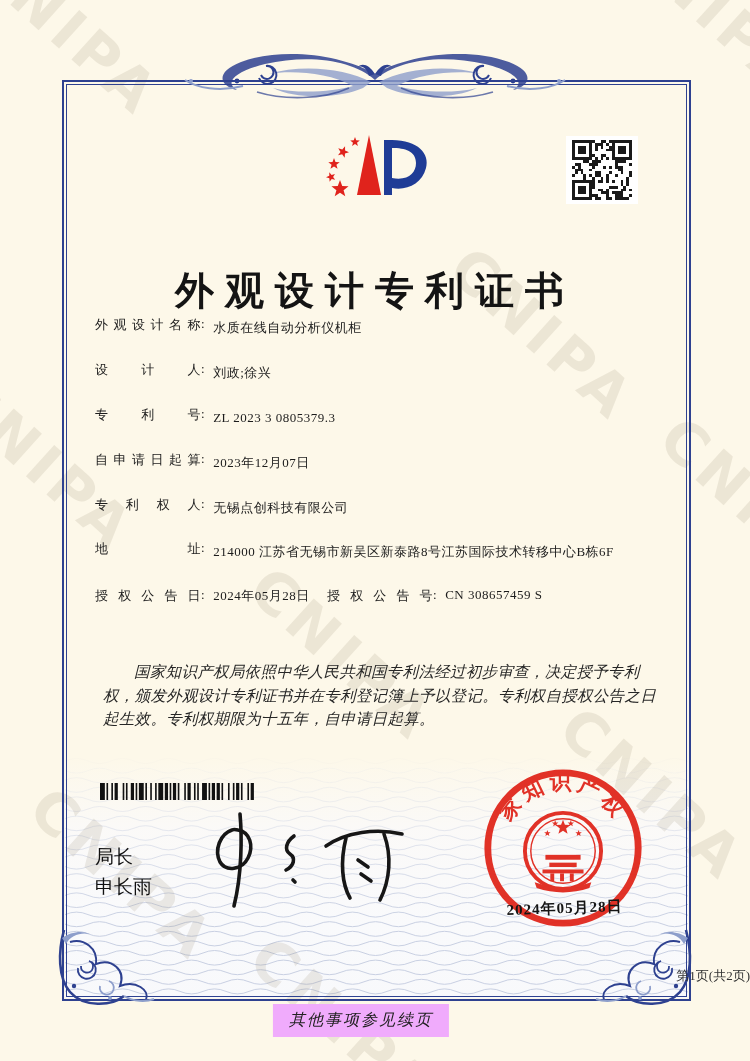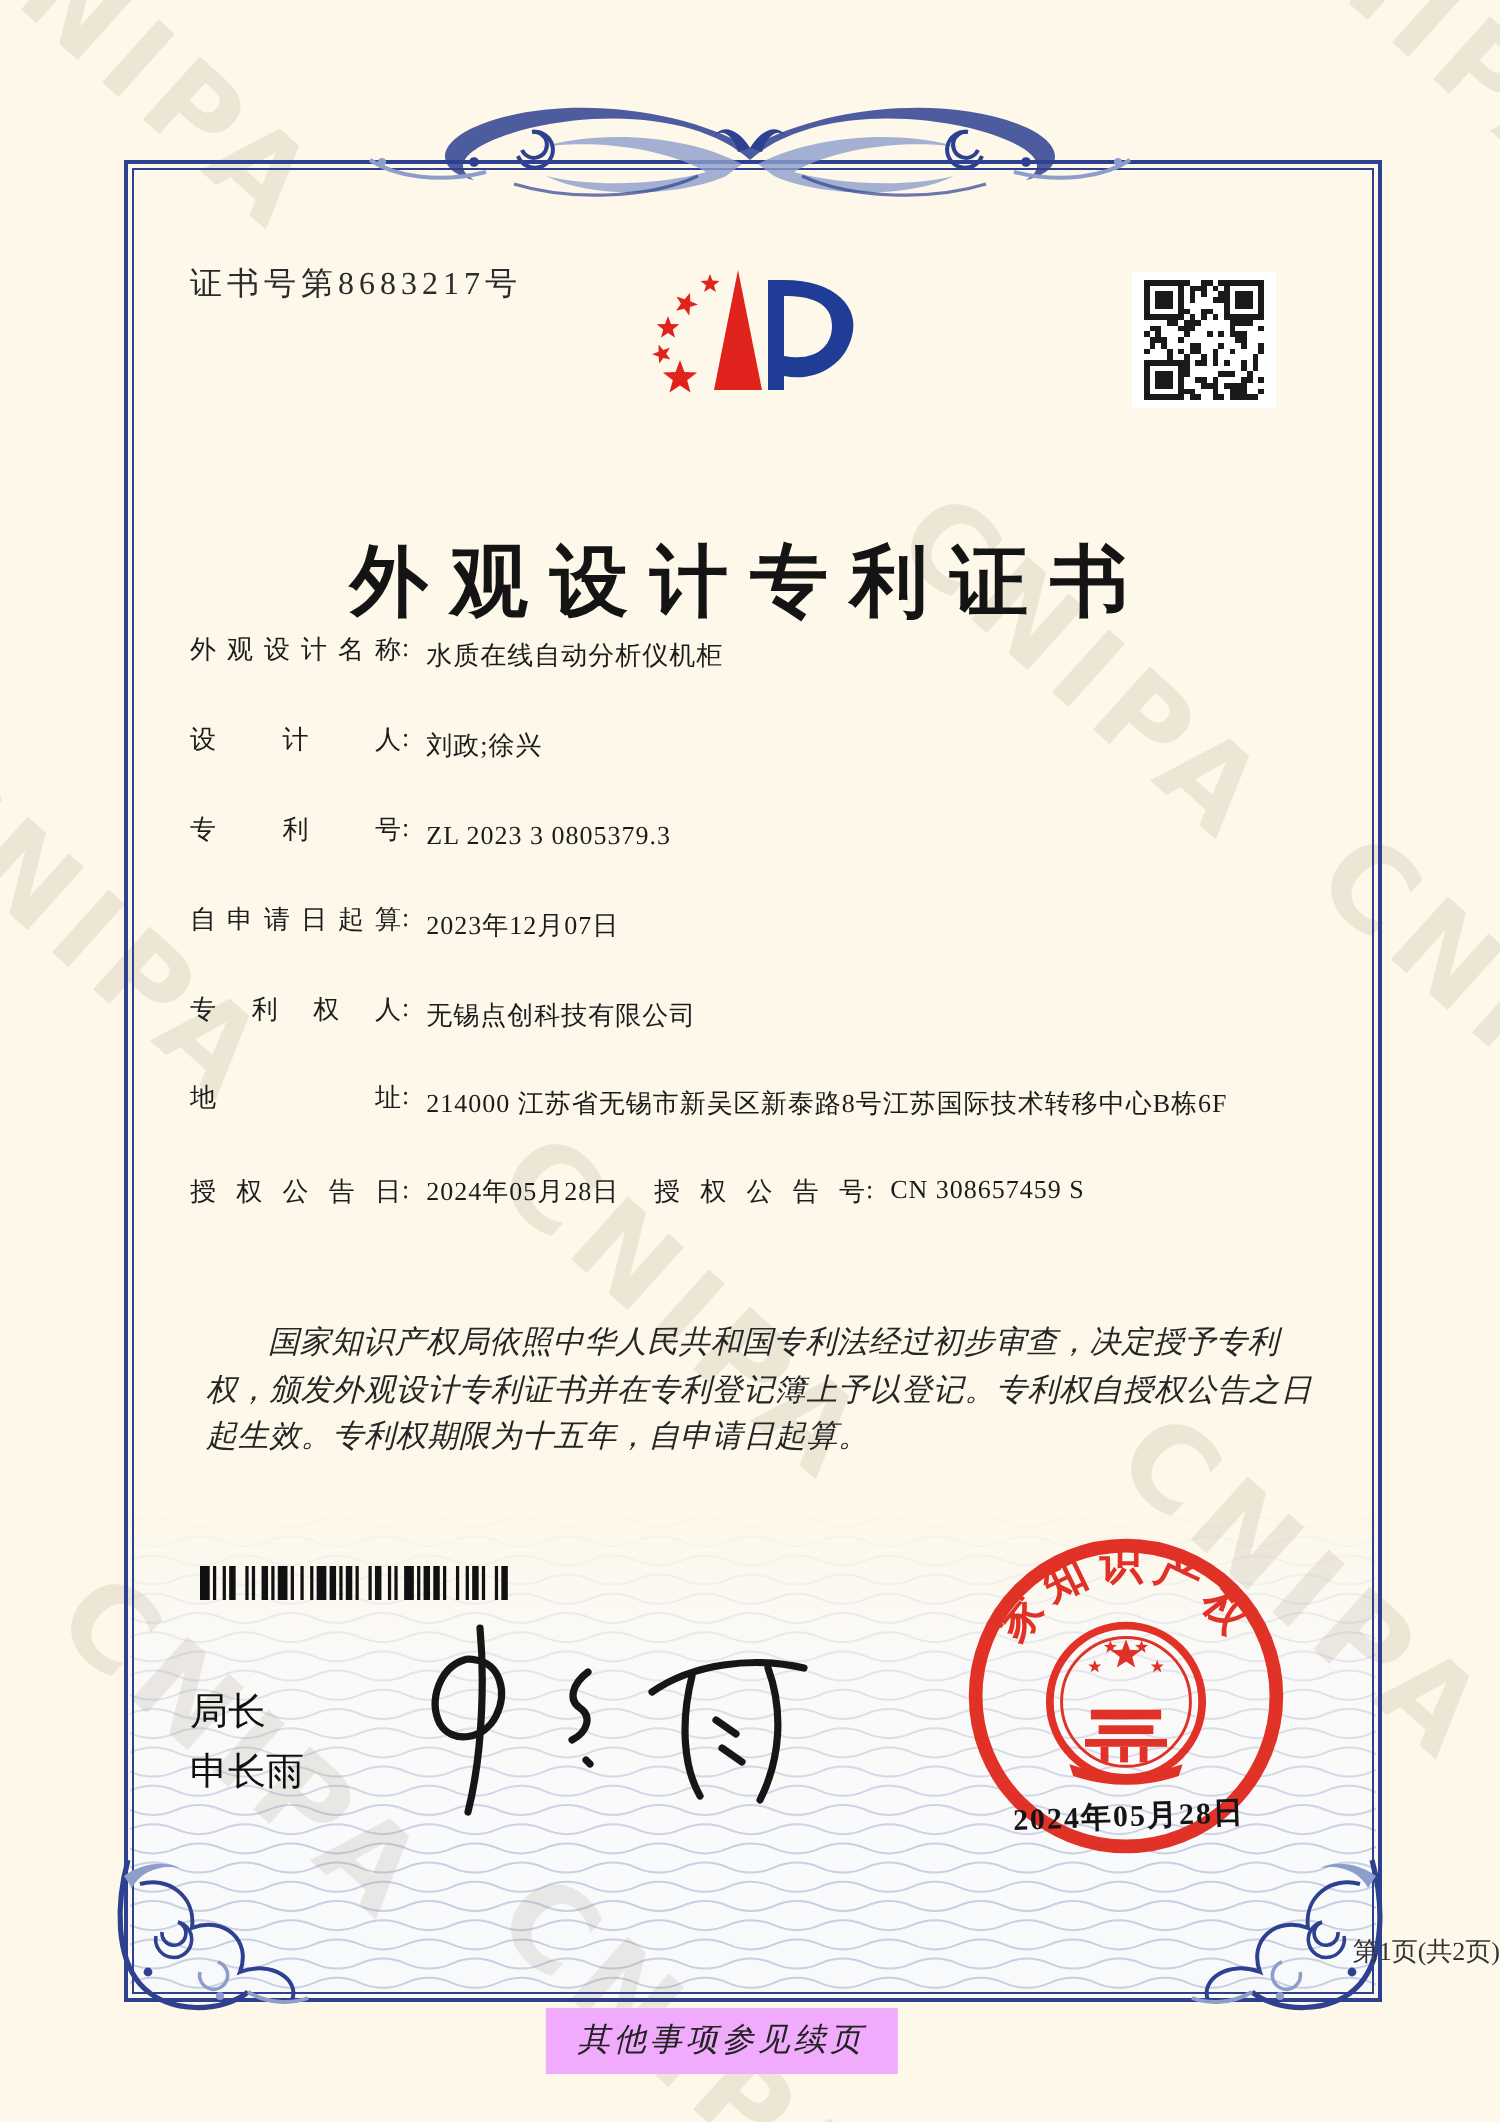--- a/index.html
+++ b/index.html
@@ -146,21 +146,20 @@
     <path d="M24,40 a9,9 0 1 0 11,-7 a6,6 0 1 1 -8,5" fill="none" stroke="#2e4190" stroke-width="1.8"></path>
     <path d="M46,58 a7,7 0 1 0 9,-5" fill="none" stroke="#8d9ecb" stroke-width="1.8"></path>
     <path d="M8,10 C16,4 28,2 36,6 C26,4 16,8 12,16 Z" fill="#8d9ecb"></path>
     <path d="M70,68 C80,74 92,74 100,71" fill="none" stroke="#8d9ecb" stroke-width="2"></path>
     <circle cx="20" cy="58" r="2.2" fill="#2e4190"></circle>
     <circle cx="56" cy="70" r="2" fill="#8d9ecb"></circle>
   </svg>
 
   <div class="content">
 
-    <div class="cert-no">证书号第8683217号</div>
 
     <svg class="logo" viewBox="0 0 122 90">
       <g id="logoStars">
           <path d="M45.00,6.00L46.23,9.30L49.76,9.45L47.00,11.65L47.94,15.05L45.00,13.10L42.06,15.05L43.00,11.65L40.24,9.45L43.77,9.30Z" fill="#e0231c"></path>
           <path d="M35.05,15.36L35.09,19.59L39.00,21.21L34.99,22.55L34.65,26.77L32.14,23.37L28.03,24.36L30.48,20.91L28.27,17.31L32.31,18.58Z" fill="#e0231c"></path>
           <path d="M24.00,27.00L25.48,30.96L29.71,31.15L26.40,33.78L27.53,37.85L24.00,35.52L20.47,37.85L21.60,33.78L18.29,31.15L22.52,30.96Z" fill="#e0231c"></path>
           <path d="M19.29,41.30L21.58,43.98L24.94,42.92L23.10,45.93L25.15,48.80L21.72,47.97L19.62,50.81L19.35,47.29L16.00,46.17L19.26,44.83Z" fill="#e0231c"></path>
           <path d="M30.00,49.00L32.22,54.94L38.56,55.22L33.59,59.17L35.29,65.28L30.00,61.78L24.71,65.28L26.41,59.17L21.44,55.22L27.78,54.94Z" fill="#e0231c"></path>
         </g>
       <path d="M59,4 L71,64 L47,64 Z" fill="#e0231c"></path>

